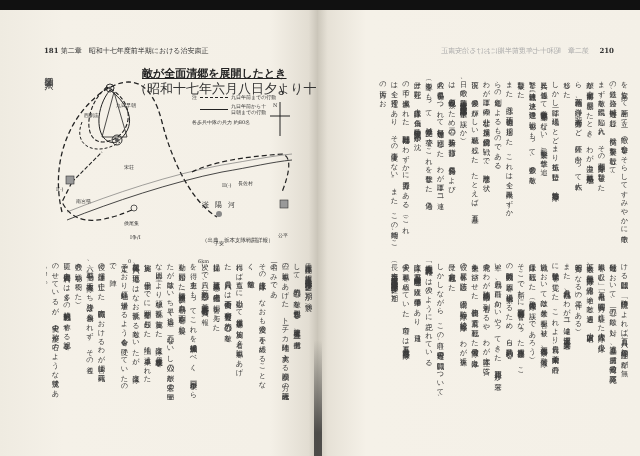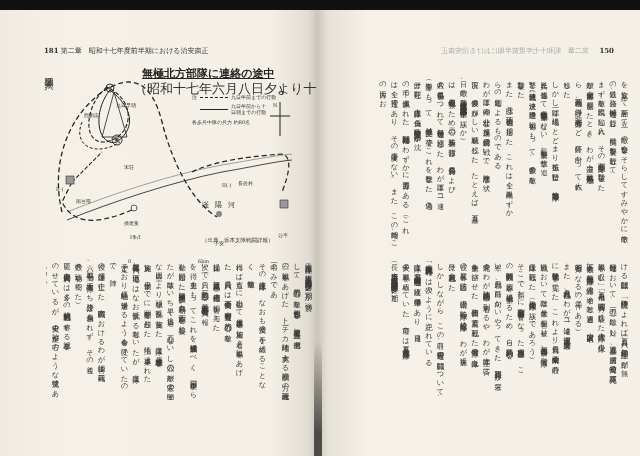--- a/index.html
+++ b/index.html
@@ -77,21 +77,21 @@
 
         <line x1="238" y1="40" x2="238" y2="74" stroke="#222" stroke-width="1"></line>
         <line x1="228" y1="54" x2="248" y2="54" stroke="#222" stroke-width="1"></line>
         <path d="M238 24 L241 32" stroke="#222" stroke-width="1" fill="none"></path>
 
         <line x1="88" y1="176" x2="160" y2="176" stroke="#222" stroke-width="1"></line>
         <line x1="88" y1="172" x2="88" y2="176" stroke="#222" stroke-width="1"></line>
         <line x1="160" y1="172" x2="160" y2="176" stroke="#222" stroke-width="1"></line>
       </svg>
 
-      <div class="map-title">無極北方部隊に連絡の途中</div>
+      <div class="map-title">敵が全面清郷を展開したとき</div>
       <div class="map-sub">（昭和十七年六月八日夕より十日朝まで）</div>
 
       <div class="legend">
         <div class="row">
             <span>注</span>
             <span class="ln dash"></span>
             <span>九日午前までの行動</span>
           </div>
         <div class="row">
             <span style="width:5px"></span>
@@ -140,21 +140,21 @@
       <p>数々の戦功を樹てた）</p>
       <p></p>
       <p>更に中共側資料には多くの模範的戦闘と称する記事を</p>
       <p>のせているが、史実の確度が右のような状況であるので</p>
     </div>
   </div>
 
   <div class="page right">
     <div class="header">
       <span class="mirror">第二章　昭和十七年度前半期における治安粛正</span>
-      <span class="num">150</span>
+      <span class="num">210</span>
     </div>
   </div>
 
   <div class="textblock rb1">
     <p>を立案して計画を立て、敵の合撃をそらしてすみやかに敵中</p>
     <p>の鉄道、公路、城市付近に急行し、突然に襲撃を敢行して、</p>
     <p>まず敵を混乱に陥し入れ、その包囲部隊を撃破した。</p>
     <p>敵が全面清郷を展開したとき、わが主力は戦略的見地か</p>
     <p>ら、冀西山地、白洋淀、冀南方面など、外圧に向かって大転</p>
     <p>移した。</p>

